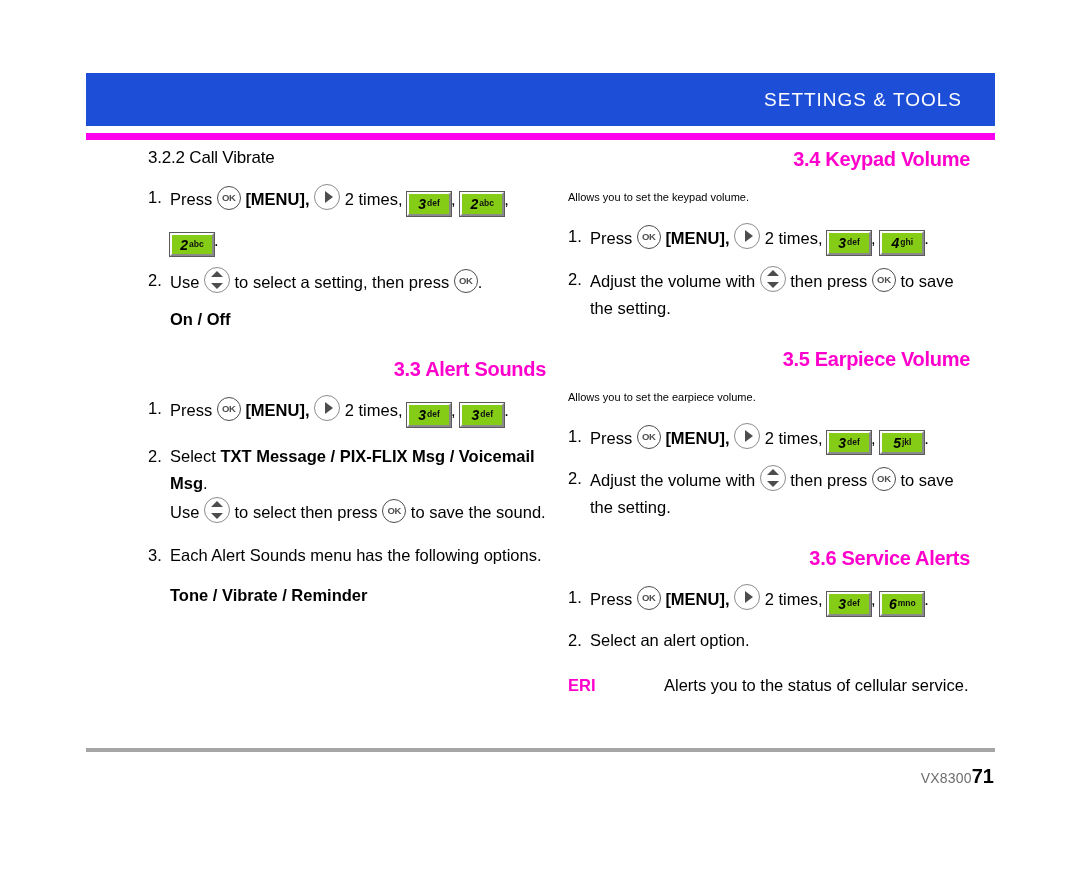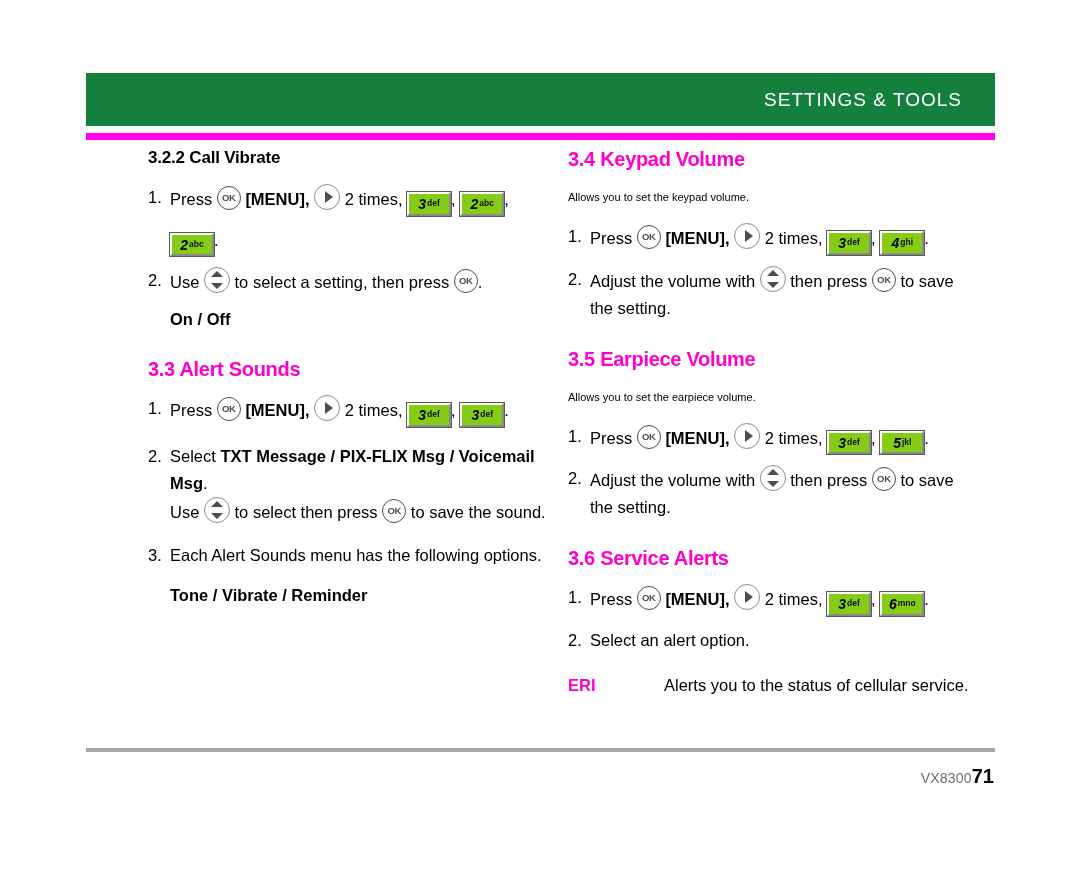--- a/index.html
+++ b/index.html
@@ -16,21 +16,21 @@
     overflow: hidden;
   }
 
   
   .banner {
     position: absolute;
     left: 86px;
     top: 73px;
     width: 909px;
     height: 53px;
-    background: #15803d;
+    background: #1d4ed8;
   }
   .banner-title {
     position: absolute;
     right: 33px;
     top: 50%;
     transform: translateY(-50%);
     color: #ffffff;
     font-size: 19px;
     letter-spacing: 1.0px;
     font-weight: 400;
@@ -49,31 +49,32 @@
   .col {
     position: absolute;
     top: 148px;
   }
   .col-left  { left: 148px;  width: 398px; }
   .col-right { left: 568px;  width: 402px; }
 
   
   .h-sub {
     font-size: 17px;
-    font-weight: bold;
+    font-weight: normal;
     color: #000000;
     margin: 0 0 16px 0;
     letter-spacing: -0.2px;
   }
   .h-sec {
     font-size: 20px;
     font-weight: bold;
     color: #ff00cc;
     margin: 0 0 14px 0;
     letter-spacing: -0.3px;
+    text-align: right;
   }
   .para {
     font-size: 11px;
     line-height: 25px;
     margin: 0 0 13px 0;
   }
   .bold { font-weight: bold; margin-top: 12px; }
   .opt-line {
     font-size: 16.5px;
     font-weight: bold;

